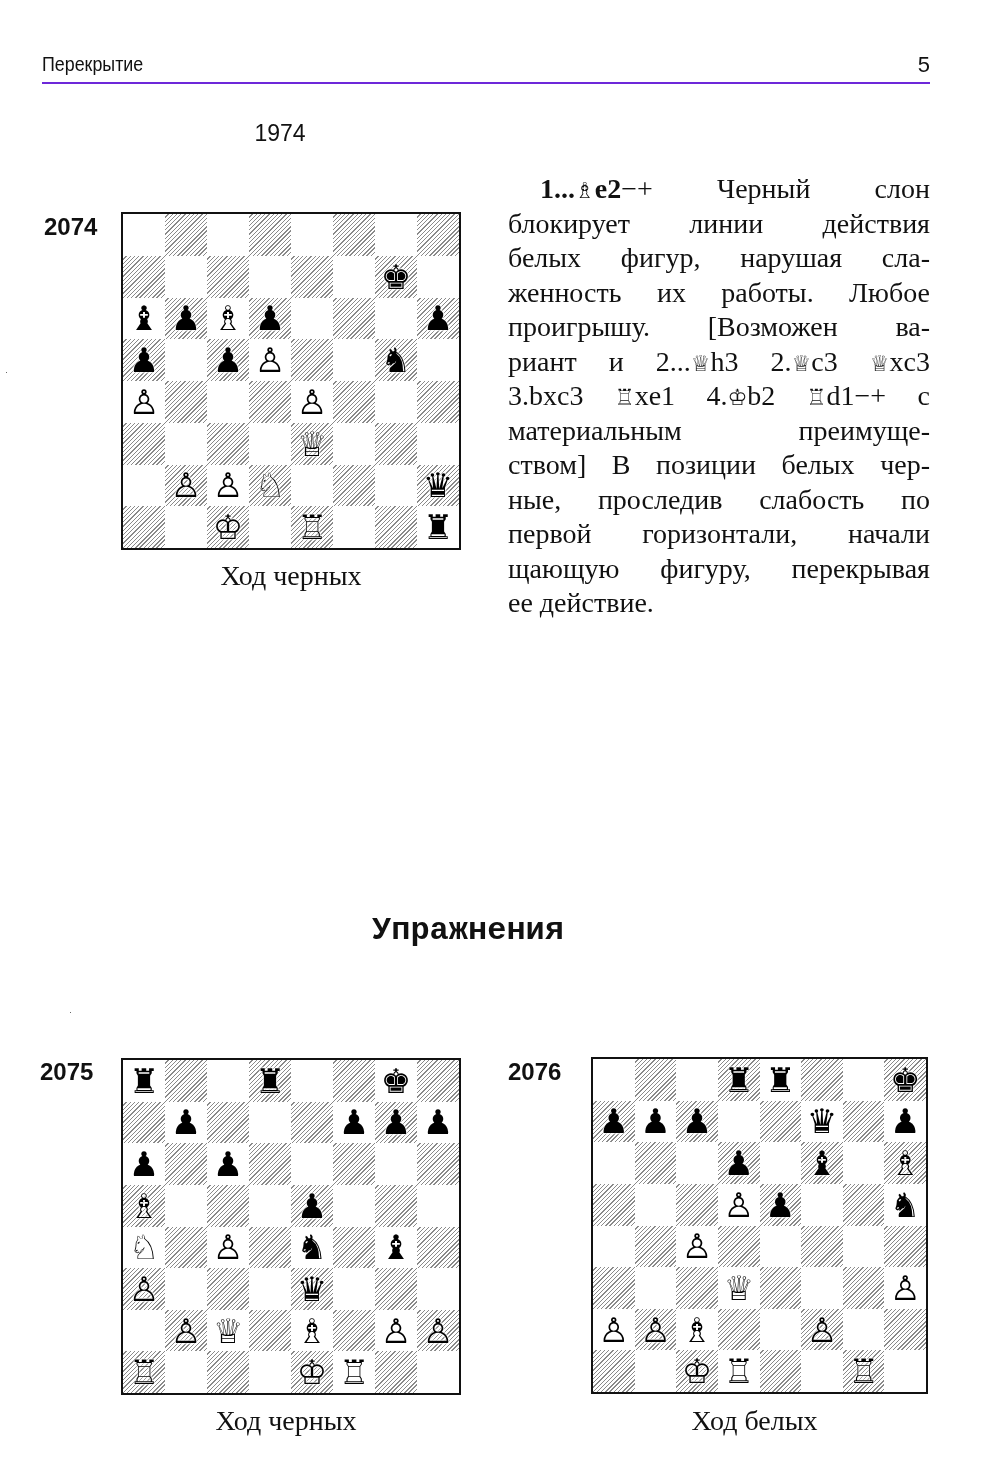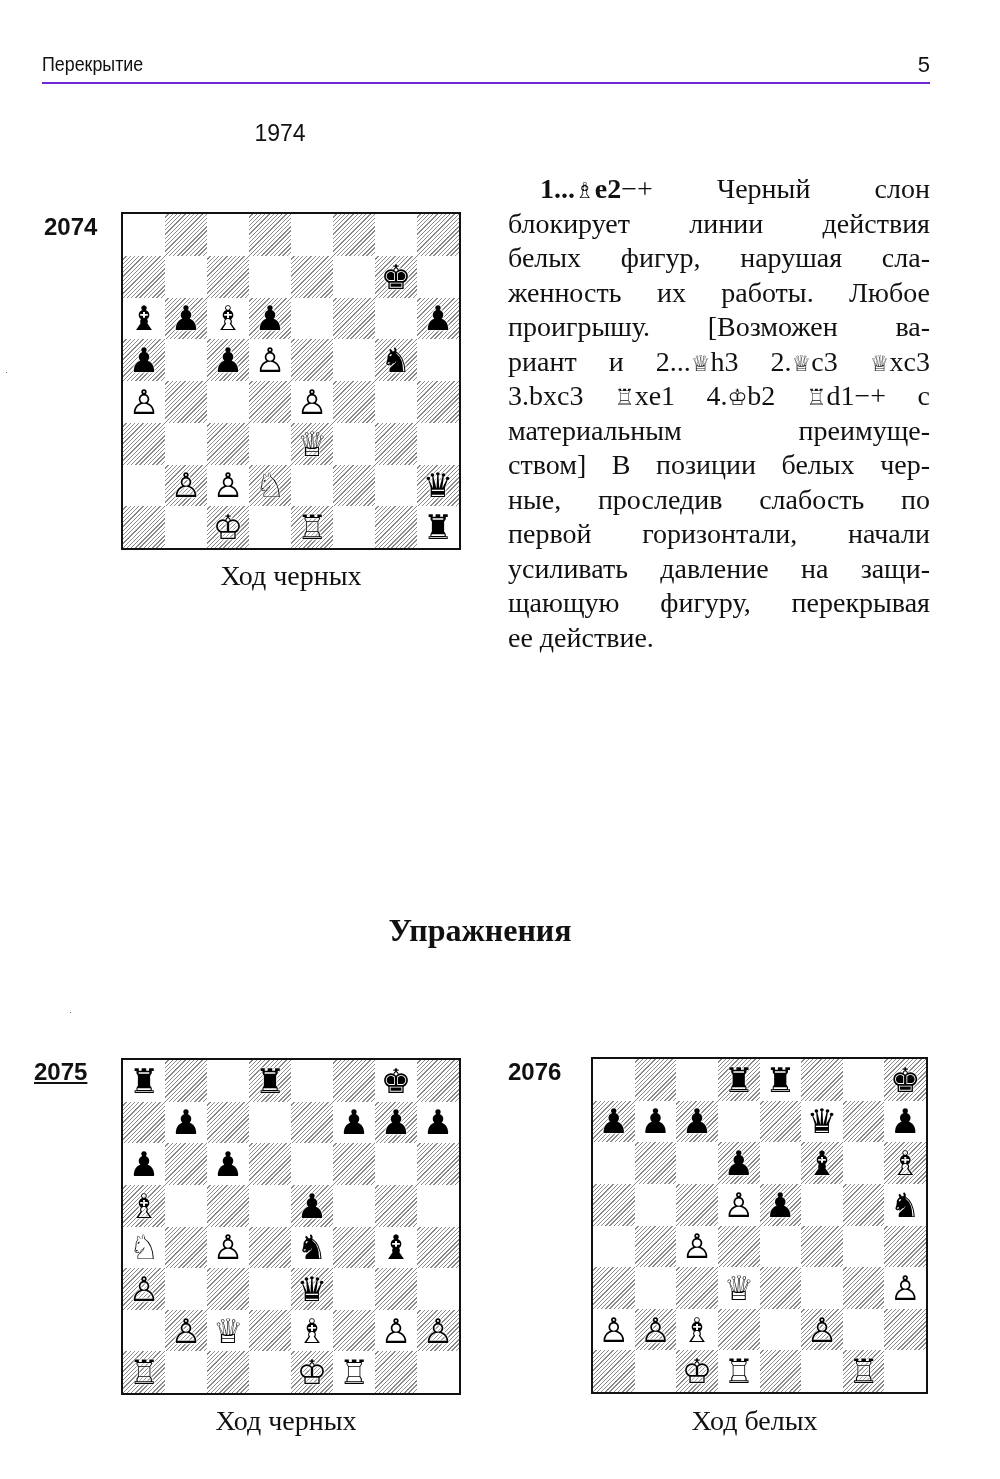--- a/index.html
+++ b/index.html
@@ -22,22 +22,22 @@
   .piece { font-size: 34px; color: #000; position: relative; z-index: 1; }
   .piece.w { text-shadow: 0 0 2px #fff, 0 0 2px #fff, 0 0 3px #fff; }
   .piece.b { text-shadow: 0 0 2px #fff, 0 0 2px #fff, 0 0 3px #fff; }
   .caption { position: absolute; font-family: "Liberation Serif", serif; font-size: 28px; text-align: center; }
   .commentary { position: absolute; left: 508px; top: 172px; width: 422px;
     font-family: "Liberation Serif", serif; font-size: 28px; line-height: 34.5px; text-align: justify; }
   .commentary .line { display: block; text-align: justify; text-align-last: justify; height: 34.5px; white-space: nowrap; }
   .commentary .line.last { text-align-last: left; }
   .commentary .indent { padding-left: 32px; }
   .commentary .bold { font-weight: bold; }
-  .section-title { position: absolute; left: 12px; width: 936px; top: 912px; text-align: center;
-    font-family: Liberation Serif, serif; font-weight: bold; font-size: 32px; }
+  .section-title { position: absolute; left: 0; width: 936px; top: 912px; text-align: center;
+    font-family: Liberation Mono, monospace; font-weight: bold; font-size: 32px; }
   .figurine { font-family: "DejaVu Sans", sans-serif; font-size: 22px; }
   .stray-mark { position: absolute; width: 1px; height: 1px; background: #666; }
 </style>
 </head>
 <body>
 
 <div class="running-head">
   <span class="running-title">Перекрытие</span>
   <span class="page-num">5</span>
 </div>
@@ -160,32 +160,31 @@
     <span class="line"><span>блокирует линии действия</span></span>
     <span class="line"><span>белых фигур, нарушая сла-</span></span>
     <span class="line"><span>женность их работы. Любое</span></span>
     <span class="line"><span>проигрышу. [Возможен ва-</span></span>
     <span class="line"><span>риант и 2...</span><span class="figurine">♕</span><span>h3 2.</span><span class="figurine">♕</span><span>c3 </span><span class="figurine">♕</span><span>xc3</span></span>
     <span class="line"><span>3.bxc3 </span><span class="figurine">♖</span><span>xe1 4.</span><span class="figurine">♔</span><span>b2 </span><span class="figurine">♖</span><span>d1−+ с</span></span>
     <span class="line"><span>материальным преимуще-</span></span>
     <span class="line"><span>ством] В позиции белых чер-</span></span>
     <span class="line"><span>ные, проследив слабость по</span></span>
     <span class="line"><span>первой горизонтали, начали</span></span>
-    <span class="line"><span>усиливать давление на защи-</span></span>
     <span class="line"><span>щающую фигуру, перекрывая</span></span>
     <span class="line last"><span>ее действие.</span></span>
   </div>
 
 <div class="stray-mark" style="left:6px; top:372px;"></div>
 
 <div class="section-title">Упражнения</div>
 
 <div class="stray-mark" style="left:70px; top:1012px;"></div>
 
-<div class="diagram-num" style="left:34px; top:1058px;text-decoration:underline;">2075</div>
+<div class="diagram-num" style="left:40px; top:1058px;">2075</div>
 <div class="board" id="board-1" style="left:121px; top:1058px; width:340px; height:337px;">
     <div class="sq light">
       <span class="piece b">♜</span>
     </div>
     <div class="sq dark"></div>
     <div class="sq light"></div>
     <div class="sq dark">
       <span class="piece b">♜</span>
     </div>
     <div class="sq light"></div>

